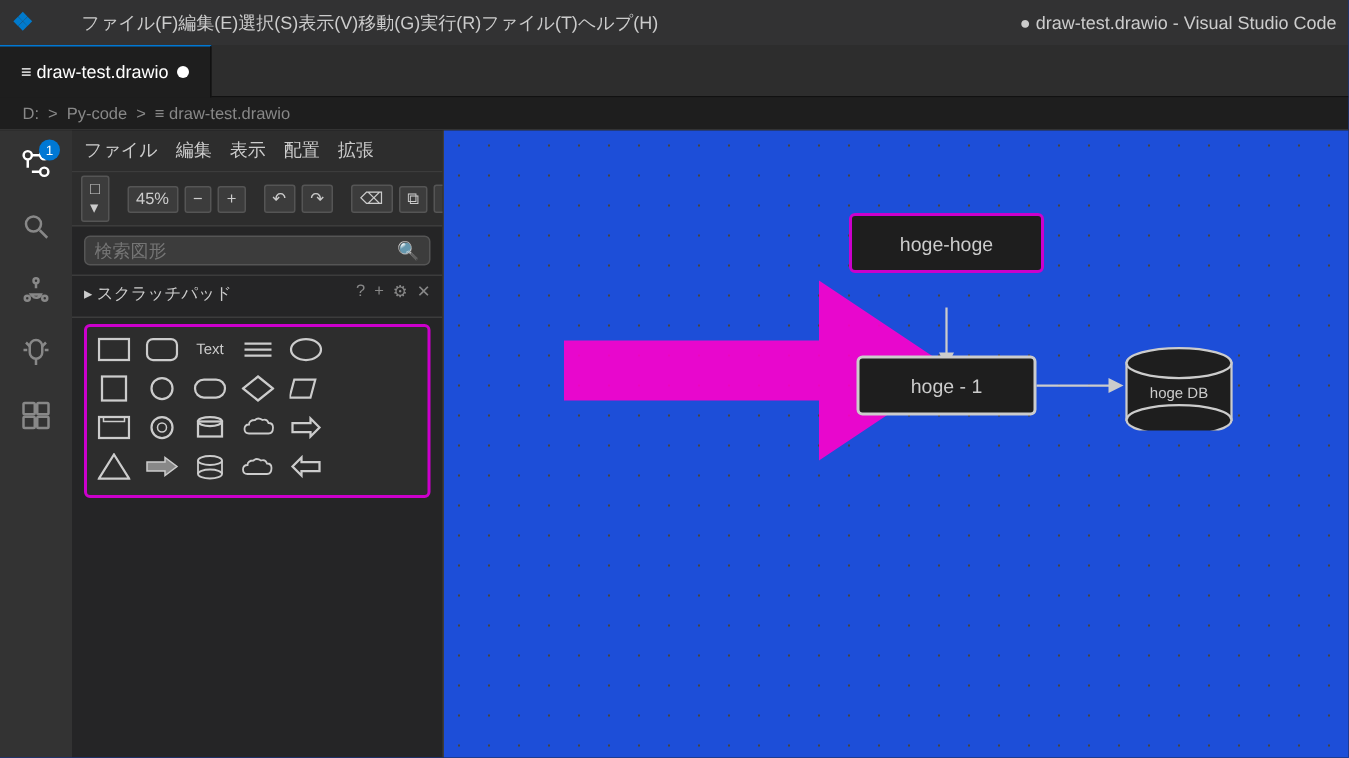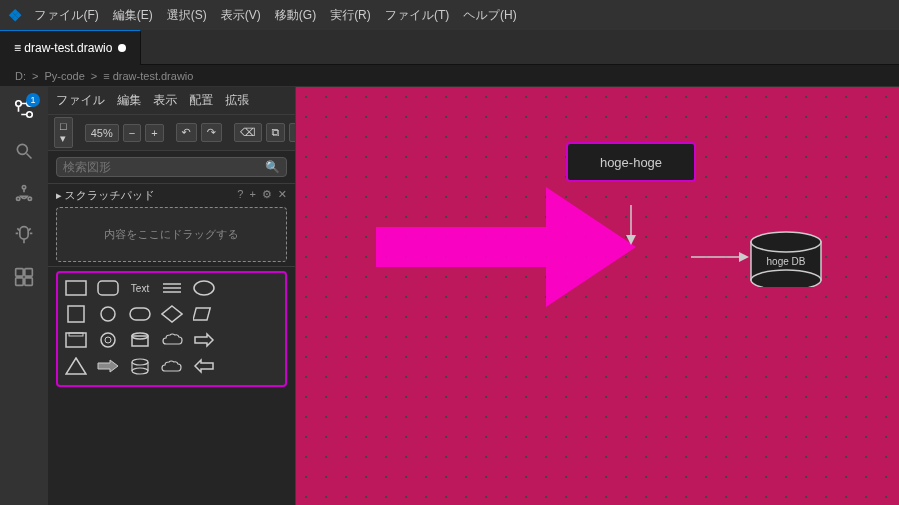--- a/index.html
+++ b/index.html
@@ -23,23 +23,23 @@
       color: #ccc;
     }
     #titlebar .vscode-icon {
       color: #007acc;
       font-size: 16px;
       margin-right: 12px;
       font-weight: bold;
     }
     #titlebar .menu-items {
       display: flex;
-      gap: 14px;
       font-size: 12px;
       color: #ccc;
+      margin-left: 20px;
     }
     #titlebar .title-right {
       margin-left: auto;
       font-size: 12px;
       color: #ccc;
     }
 
     
     #tabbar {
       height: 35px;
@@ -261,21 +261,21 @@
     .shape-text {
       font-size: 10px;
       color: #ccc;
       width: 28px;
       text-align: center;
     }
 
     
     #canvas {
       flex: 1;
-      background: #be185d;
+      background: #1d4ed8;
       position: relative;
       overflow: hidden;
     }
     
     #canvas::before {
       content: '';
       position: absolute;
       top: 0; left: 0; right: 0; bottom: 0;
       background-image: radial-gradient(circle, #444 1px, transparent 1px);
       background-size: 20px 20px;
@@ -305,20 +305,21 @@
   <div class="menu-items">
     <span>ファイル(F)</span>
     <span>編集(E)</span>
     <span>選択(S)</span>
     <span>表示(V)</span>
     <span>移動(G)</span>
     <span>実行(R)</span>
     <span>ファイル(T)</span>
     <span>ヘルプ(H)</span>
   </div>
+  <div class="title-right">● draw-test.drawio - Visual Studio Code</div>
 </div>
 
 <div id="tabbar">
   <div class="tab active">
     <span>≡</span>&nbsp;
     <span>draw-test.drawio</span>
     <span class="dot"></span>
   </div>
 </div>
 
@@ -415,21 +416,20 @@
     <div id="scratch-section">
       <div id="scratch-header">
         <span>▸ スクラッチパッド</span>
         <div class="icons">
           <span>?</span>
           <span>+</span>
           <span>⚙</span>
           <span>✕</span>
         </div>
       </div>
-      <div id="scratch-pad-box">内容をここにドラッグする</div>
     </div>
 
     <div id="shapes-section">
       <div id="shapes-grid">
 
         <div class="shape-row">
           <div class="shape-item">
             <svg viewBox="0 0 22 18">
                 <rect x="1" y="2" width="20" height="14" rx="0" fill="none" stroke="#ccc" stroke-width="1.5"></rect>
               </svg>
@@ -557,20 +557,23 @@
       <polygon points="330,148 335,158 340,148" fill="#ccc"></polygon>
 
       <line x1="395" y1="170" x2="445" y2="170" stroke="#ccc" stroke-width="1.5"></line>
       <polygon points="443,165 453,170 443,175" fill="#ccc"></polygon>
     </svg>
 
     <div class="diagram-node selected" style="left:270px;top:55px;width:130px;height:40px;">
       <span>hoge-hoge</span>
     </div>
 
+    <div class="diagram-node" style="left:275px;top:150px;width:120px;height:40px;">
+      <span>hoge - 1</span>
+    </div>
 
     <svg style="position:absolute;left:450px;top:140px;width:80px;height:60px;" viewBox="0 0 80 60">
       <rect x="5" y="15" width="70" height="38" fill="#1e1e1e" stroke="#ccc" stroke-width="1.5"></rect>
       <ellipse cx="40" cy="15" rx="35" ry="10" fill="#1e1e1e" stroke="#ccc" stroke-width="1.5"></ellipse>
       <ellipse cx="40" cy="53" rx="35" ry="10" fill="#1e1e1e" stroke="#ccc" stroke-width="1.5"></ellipse>
       <text x="40" y="38" text-anchor="middle" fill="#ccc" font-size="10">hoge DB</text>
     </svg>
 
   </div>
 

